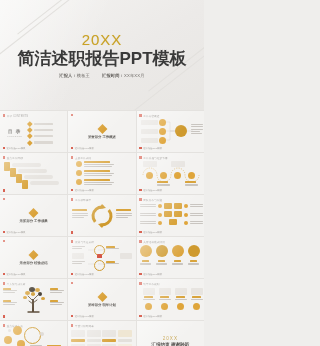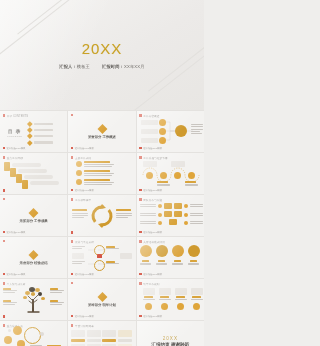--- a/index.html
+++ b/index.html
@@ -113,20 +113,21 @@
 
   <div class="hero">
     <div class="wash"></div>
     <div class="diag d1"></div>
     <div class="diag d2"></div>
     <div class="diag d3"></div>
     <div class="diag d4"></div>
 
     <div class="hero-inner">
       <div class="year">20XX</div>
+      <div class="maintitle">简洁述职报告PPT模板</div>
       <div class="metaline">
         <span>
           <b>汇报人：</b><span>模板王</span>
         </span>
         <span>
           <b>汇报时间：</b><span>XX年XX月</span>
         </span>
       </div>
     </div>
   </div>

